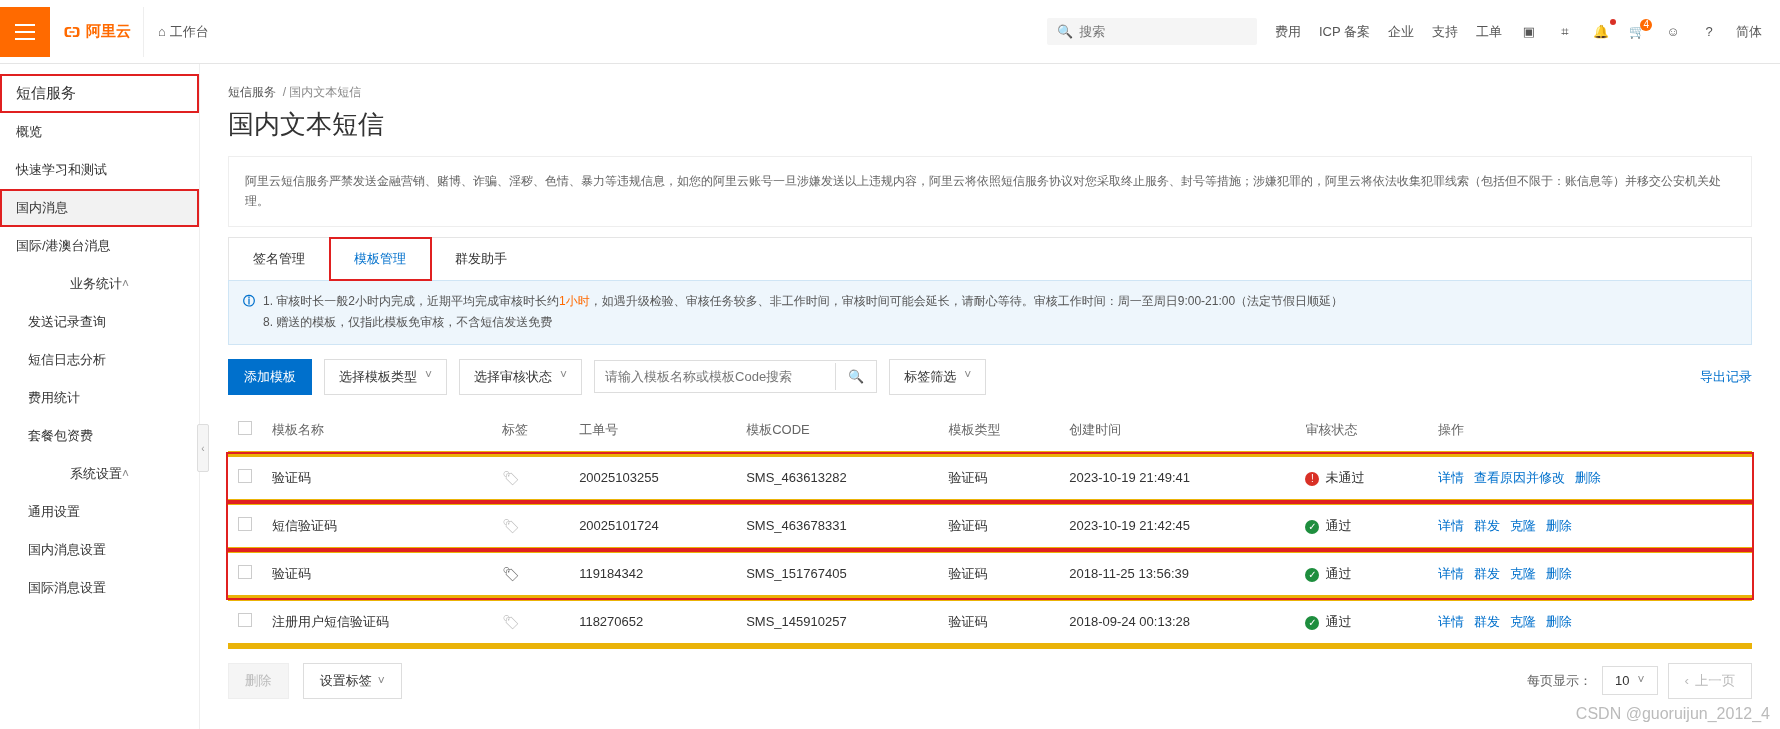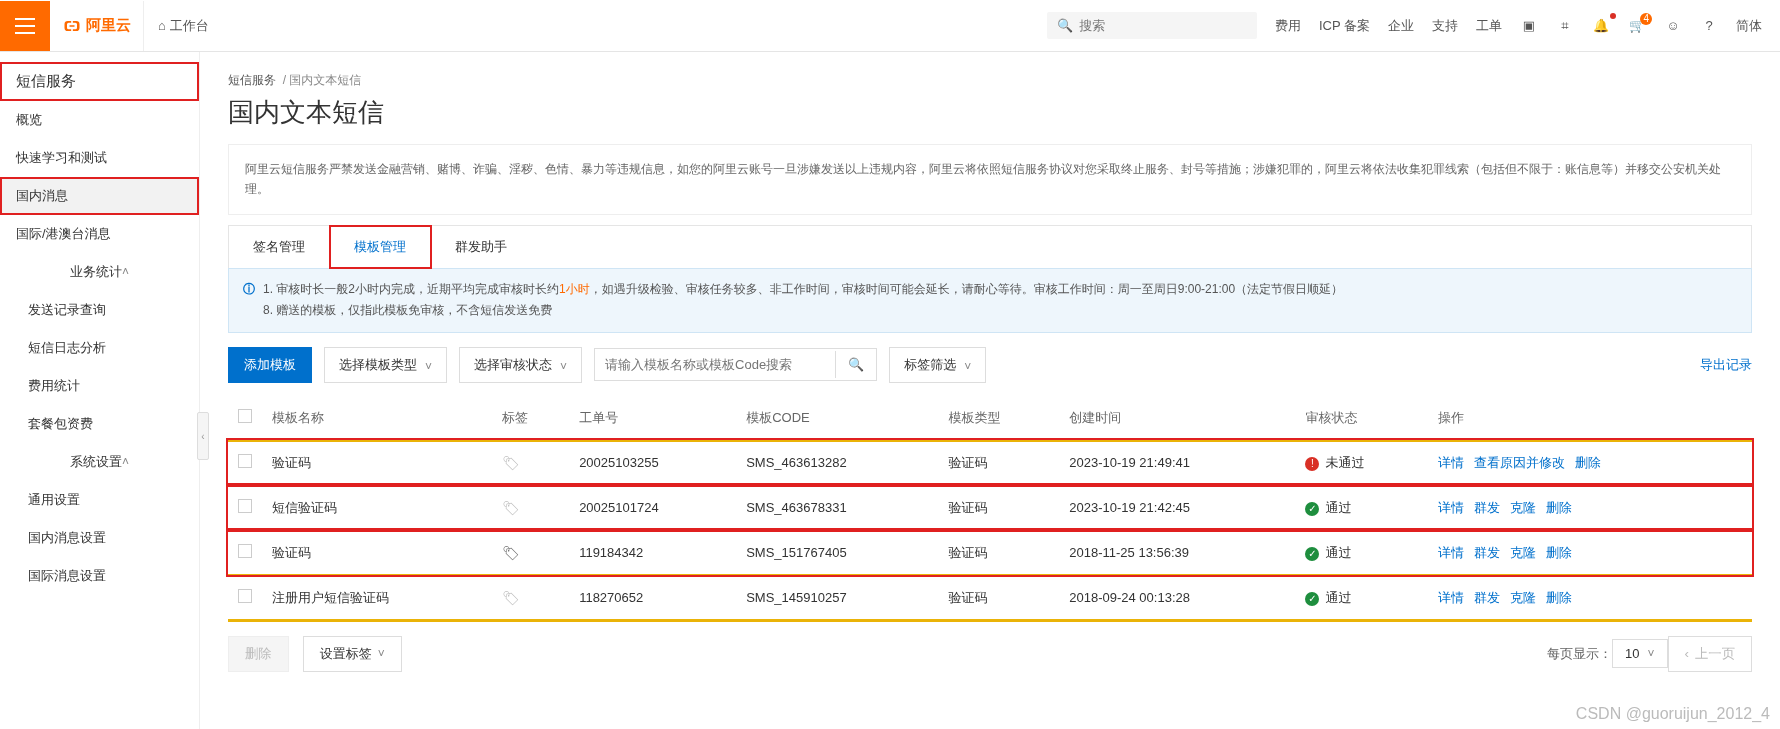--- a/index.html
+++ b/index.html
@@ -1,17 +1,17 @@
 <!DOCTYPE html>
 <html><head>
 <meta charset="utf-8">
 <style>
   * { box-sizing: border-box; margin: 0; padding: 0; }
   body { font-family: "PingFang SC","Microsoft YaHei",Arial,sans-serif; font-size:13px; color:#333; background:#fff; width:1780px; overflow-x:hidden; }
-  .header { height:52px; display:flex; align-items:center; border-bottom:1px solid #e5e5e5; background:#fff; }
+  .header { height:64px; display:flex; align-items:center; border-bottom:1px solid #e5e5e5; background:#fff; }
   .hamburger { width:50px; height:50px; background:#ff6a00; display:flex; flex-direction:column; justify-content:center; align-items:center; gap:5px; cursor:pointer; }
   .hamburger span { display:block; width:20px; height:2px; background:#fff; }
   .logo { display:flex; align-items:center; margin:0 12px; color:#ff6a00; font-weight:bold; font-size:15px; gap:4px;}
   .logo svg { fill:#ff6a00; }
   .workbench { display:flex; align-items:center; gap:4px; color:#555; padding:0 14px; border-left:1px solid #eee; height:50px;}
   .header-right { margin-left:auto; display:flex; align-items:center; gap:18px; padding-right:18px; color:#555; height:50px;}
   .search-box { display:flex; align-items:center; background:#f5f5f5; border-radius:2px; padding:6px 10px; width:210px; color:#999; gap:6px;}
   .search-box input { border:none; background:transparent; outline:none; width:100%; font-size:13px;}
   .header-link { cursor:pointer; color:#555; font-size:13px;}
   .header-icon { width:18px; height:18px; display:inline-flex; align-items:center; justify-content:center; color:#555; position:relative;}
@@ -33,39 +33,39 @@
   .notice { background:#fff; border:1px solid #eee; padding:14px 16px; color:#666; line-height:1.7; font-size:12px; margin-bottom:10px;}
   .tabs { display:flex; border:1px solid #e5e5e5; border-bottom:none; margin-bottom:0;}
   .tab { padding:12px 24px; cursor:pointer; color:#333; border-right:1px solid #e5e5e5;}
   .tab.active { color:#0070cc;}
   .tab.hl { outline:2px solid #e02020; outline-offset:-1px;}
   .info-bar { background:#eef6fc; border:1px solid #cfe5f5; padding:10px 14px; color:#555; font-size:12px; line-height:1.8; display:flex; gap:8px;}
   .info-bar .info-icon { color:#0070cc; font-weight:bold;}
   .info-bar .hl-time { color:#ff6a00;}
   .toolbar { display:flex; align-items:center; gap:12px; padding:14px 0;}
   .btn-primary { background:#0070cc; color:#fff; border:none; padding:9px 16px; cursor:pointer; font-size:13px;}
-  .select { border:1px solid #ddd; padding:8px 14px; display:flex; align-items:flex-end; gap:8px; cursor:pointer; color:#333; background:#fff;}
+  .select { border:1px solid #ddd; padding:8px 14px; display:flex; align-items:flex-start; gap:8px; cursor:pointer; color:#333; background:#fff;}
   .input-search { border:1px solid #ddd; display:flex; align-items:center;}
   .input-search input { border:none; padding:8px 10px; outline:none; width:240px; font-size:13px;}
   .input-search .btn-icon { border-left:1px solid #ddd; padding:6px 12px; cursor:pointer;}
   .toolbar-right { margin-left:auto;}
   .table { width:100%; border-collapse:collapse;}
-  .table th, .table td { text-align:left; padding:12px 10px; border-bottom:3px solid #eab308; font-size:13px; color:#333; vertical-align:middle;}
+  .table th, .table td { text-align:left; padding:12px 10px; border-bottom:6px solid #eab308; font-size:13px; color:#333; vertical-align:middle;}
   .table th { color:#666; font-weight:normal;}
   .table td.actions a { color:#0070cc; margin-right:10px; text-decoration:none; cursor:pointer; white-space:nowrap;}
   .tag-icon { color:#bbb; font-size:14px;}
   .status-dot { display:inline-block; width:14px; height:14px; border-radius:50%; color:#fff; font-size:10px; line-height:14px; text-align:center; margin-right:6px; vertical-align:middle;}
   .status-pass { background:#1e8e3e;}
   .status-fail { background:#d93026;}
   .checkbox { width:14px; height:14px; border:1px solid #ccc; display:inline-block;}
   .hl-box { outline:2px solid #e02020;}
   .footer { display:flex; align-items:center; gap:14px; padding:14px 0;}
   .btn-disabled { background:#f5f5f5; color:#bbb; border:1px solid #eee; padding:8px 16px; cursor:not-allowed;}
   .btn-plain { background:#fff; color:#333; border:1px solid #ddd; padding:8px 16px; cursor:pointer; display:flex; align-items:center; gap:6px;}
-  .pager { margin-left:auto; display:flex; align-items:center; color:#666;}
+  .pager { margin-left:auto; display:flex; align-items:center; gap:10px; color:#666;}
   .watermark { position:fixed; right:10px; bottom:6px; color:#bbb; font-size:16px;}
 </style>
 </head>
 <body>
 
 <div class="header">
   <div class="hamburger">
       <span></span>
       <span></span>
       <span></span>

